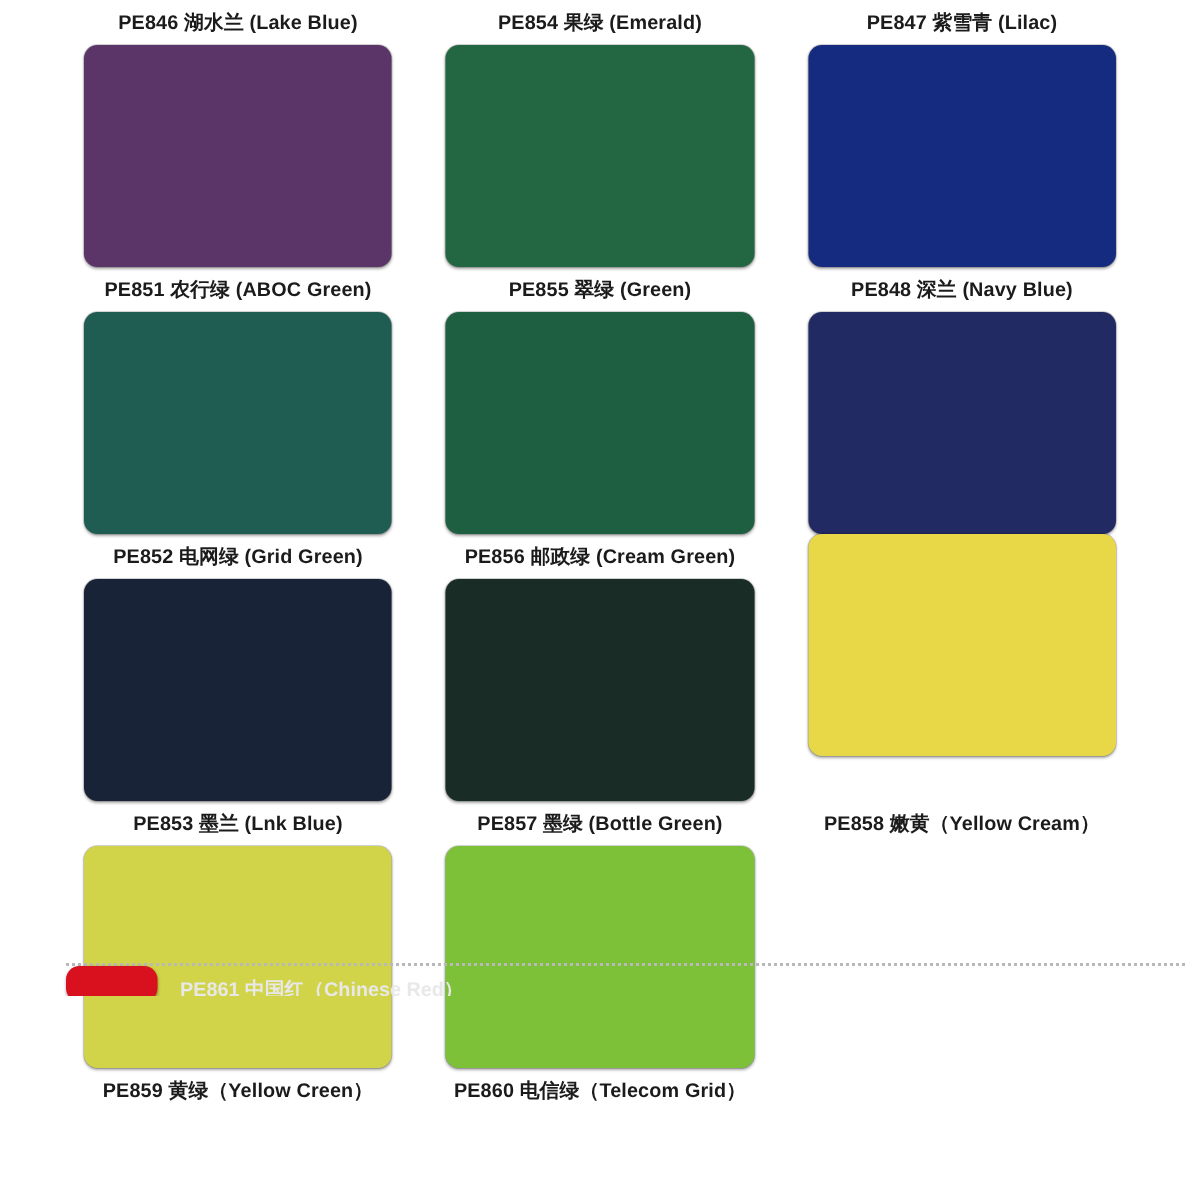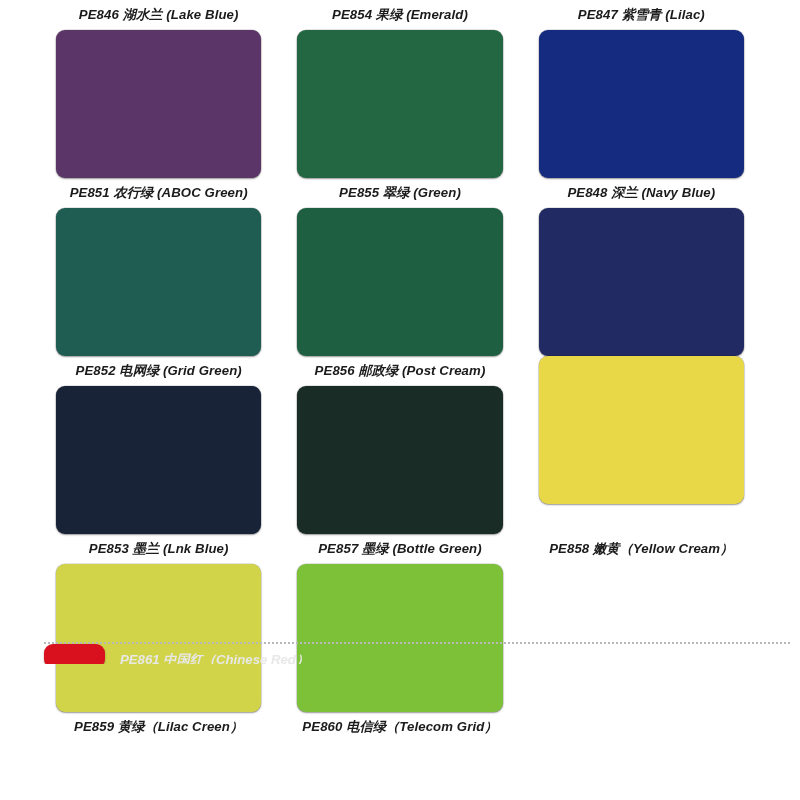--- a/index.html
+++ b/index.html
@@ -15,21 +15,20 @@
     position: relative;
   }
 
   .color-chart {
     width: 800px;
     height: 664px;
     position: relative;
     box-sizing: border-box;
     padding: 0 56px;
     background: #ffffff;
-    font-style: italic;
   }
 
   .chart-grid {
     display: grid;
     grid-template-columns: repeat(3, 1fr);
     column-gap: 36px;
     row-gap: 0;
   }
 
   .swatch-cell {
@@ -132,41 +131,41 @@
 
     <div class="swatch-cell">
       <div class="swatch-label">PE848 深兰 (Navy Blue)</div>
       <div class="swatch-chip" style="background-color: rgb(34, 42, 99);"></div>
     </div>
     <div class="swatch-cell">
       <div class="swatch-label">PE852 电网绿 (Grid Green)</div>
       <div class="swatch-chip" style="background-color: rgb(24, 35, 55);"></div>
     </div>
     <div class="swatch-cell">
-      <div class="swatch-label">PE856 邮政绿 (Post Cream)</div>
+      <div class="swatch-label">PE856 邮政绿 (Cream Green)</div>
       <div class="swatch-chip" style="background-color: rgb(26, 44, 38);"></div>
     </div>
 
     <div class="swatch-cell">
       <div class="swatch-chip" style="background-color: rgb(232, 216, 71);"></div>
     </div>
     <div class="swatch-cell">
       <div class="swatch-label">PE853 墨兰 (Lnk Blue)</div>
       <div class="swatch-chip" style="background-color: rgb(209, 212, 72);"></div>
     </div>
     <div class="swatch-cell">
       <div class="swatch-label">PE857 墨绿 (Bottle Green)</div>
       <div class="swatch-chip" style="background-color: rgb(124, 193, 55);"></div>
     </div>
 
     <div class="swatch-cell">
       <div class="swatch-label">PE858 嫩黄（Yellow Cream）</div>
     </div>
     <div class="swatch-cell">
-      <div class="swatch-label">PE859 黄绿（Lilac Creen）</div>
+      <div class="swatch-label">PE859 黄绿（Yellow Creen）</div>
     </div>
     <div class="swatch-cell">
       <div class="swatch-label">PE860 电信绿（Telecom Grid）</div>
     </div>
 
   </div>
 
   <div class="bottom-strip">
     <div class="dotted-rule"></div>
     <div class="partial-chip" style="background-color: rgb(217, 17, 31);"></div>

